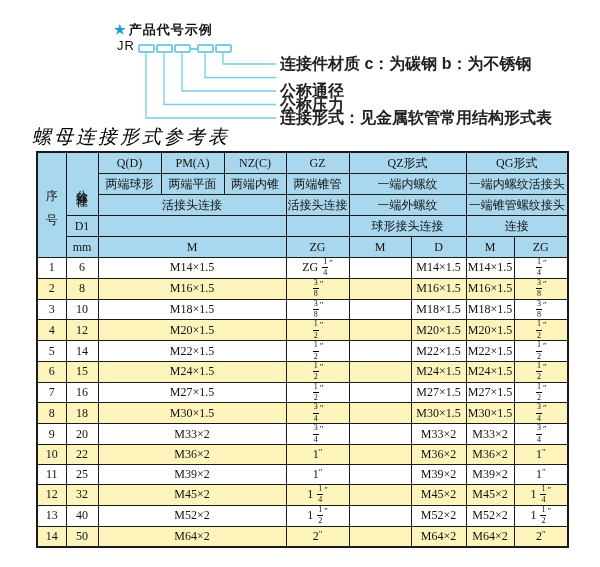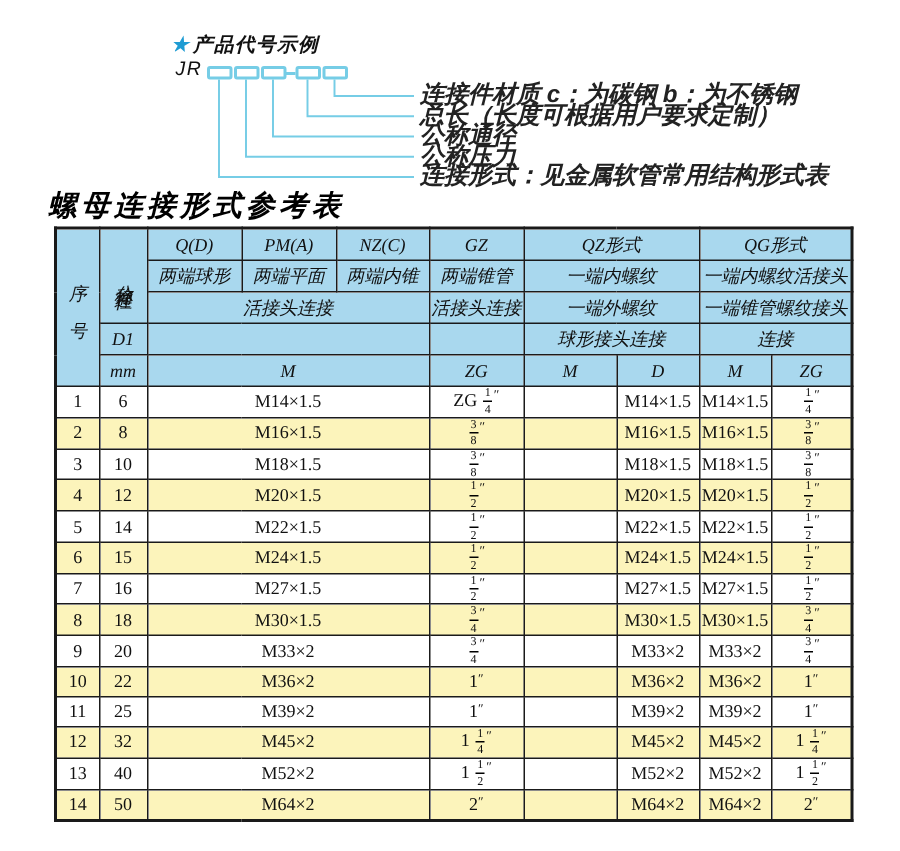--- a/index.html
+++ b/index.html
@@ -2,21 +2,21 @@
 <html><head>
 <meta charset="utf-8">
 <style>
   html,body { margin:0; padding:0; background:#fff; }
   .page {
     position:relative; width:600px; height:567px; background:#ffffff;
     font-family:"Liberation Serif", serif; color:#111; overflow:hidden;
   }
 
   
-  .diagram { position:absolute; left:0; top:0; width:490px; height:130px;font-style:italic; }
+  .diagram { position:absolute; left:0; top:0; width:490px; height:130px; }
   .example-head {
     position:absolute; left:114px; top:21px; font-family:"Liberation Sans", sans-serif;
     font-weight:bold; font-size:13px; letter-spacing:1px;
   }
   .example-head .star { color:var(--star); margin-right:2px; }
   .code-prefix {
     position:absolute; left:117px; top:38px; font-family:"Liberation Sans", sans-serif;
     font-size:13px; letter-spacing:1px;
   }
   .code-box {
@@ -26,35 +26,35 @@
   .code-dash { position:absolute; top:48px; width:7px; height:2px; background:var(--line); }
   .callout-svg { position:absolute; left:0; top:0; width:600px; height:130px; }
   .callout-label {
     position:absolute; left:280px; height:14px; line-height:14px; white-space:nowrap;
     font-family:"Liberation Sans", sans-serif; font-weight:bold; font-size:16px; color:#222;
   }
 
   
   .table-title {
     position:absolute; left:32px; top:124px; font-family:"DejaVu Serif", serif;
-    font-size:19px; font-weight:bold; font-style:italic; letter-spacing:3px; color:#000;
+    font-size:19px; font-weight:normal; font-style:italic; letter-spacing:3px; color:#000;
   }
 
   
   table.ref {
     position:absolute; left:36px; top:151px; width:531px;
     border-collapse:collapse; table-layout:fixed;
     border:2px solid var(--border);
     font-family:"Liberation Serif", serif;
   }
   table.ref th, table.ref td {
     border:1px solid var(--border); padding:0; text-align:center; vertical-align:middle;
     font-weight:normal; font-size:12px; overflow:hidden; white-space:nowrap;
   }
-  table.ref thead th { background:var(--header-bg); height:20px;font-style:italic; }
+  table.ref thead th { background:var(--header-bg); height:20px; }
   table.ref tbody td { background:#fff; height:19px; }
   table.ref tbody tr.alt td { background:var(--row-alt); }
   .vtext {
     writing-mode:vertical-lr; text-orientation:upright; margin:0 auto;
     letter-spacing:2px; line-height:1;
   }
   .vtext.seq { letter-spacing:26px; }
   .frac {
     display:inline-block; vertical-align:middle; text-align:center;
     font-size:8px; line-height:1.05; margin:0 1px;
@@ -83,21 +83,20 @@
     <div class="code-prefix">JR</div>
 
     <div class="code-box" style="left:138px;"></div>
     <div class="code-box" style="left:156px;"></div>
     <div class="code-box" style="left:174px;"></div>
     <div class="code-dash" style="left:190px;"></div>
     <div class="code-box" style="left:197px;"></div>
     <div class="code-box" style="left:215px;"></div>
 
     <div class="callout-label" style="top:57px;">连接件材质  c：为碳钢  b：为不锈钢</div>
-    <div class="callout-label" style="top:70.5px;">总长（长度可根据用户要求定制）</div>
     <div class="callout-label" style="top:84px;">公称通径</div>
     <div class="callout-label" style="top:97.5px;">公称压力</div>
     <div class="callout-label" style="top:111px;text-align:center;">连接形式：见金属软管常用结构形式表</div>
   </div>
 
   <div class="table-title">螺母连接形式参考表</div>
 
   <table class="ref">
     <colgroup>
       <col style="width:29px">

